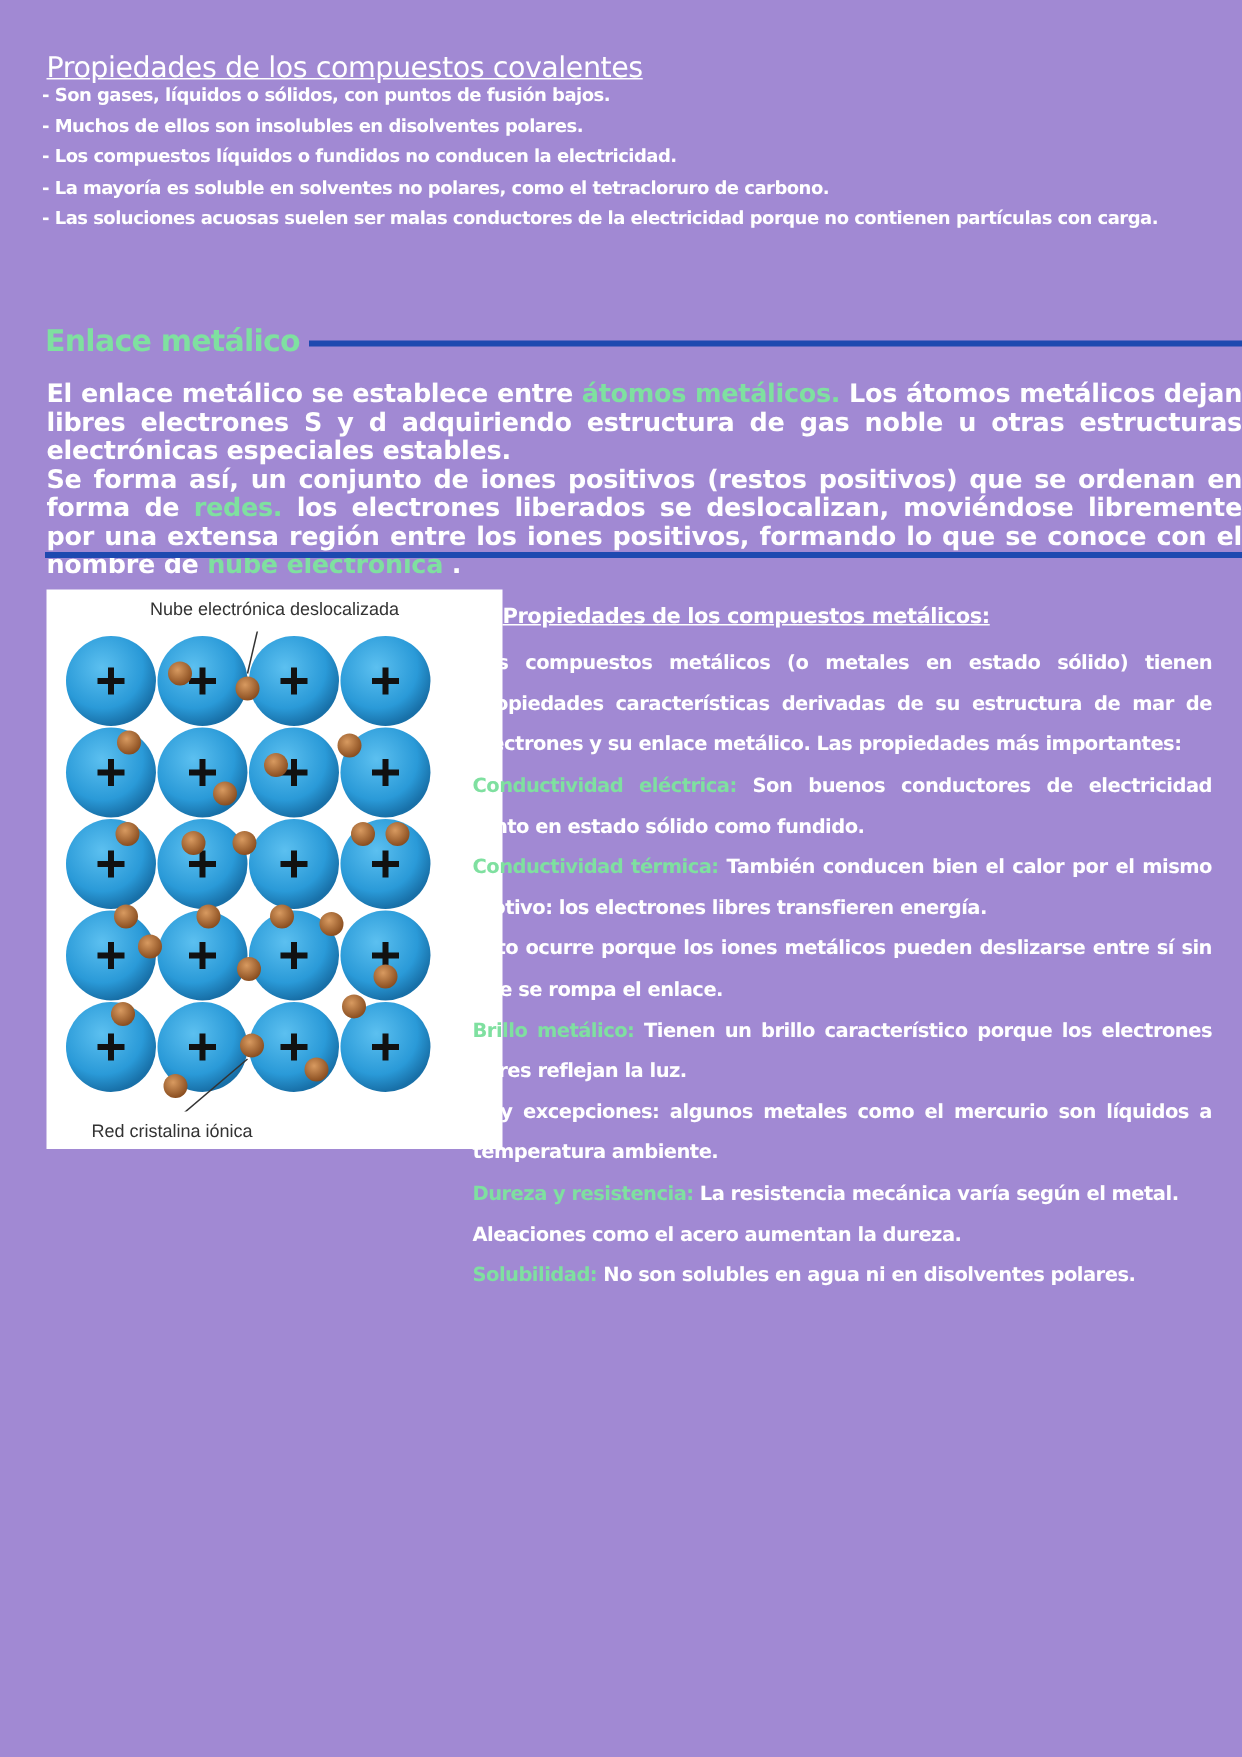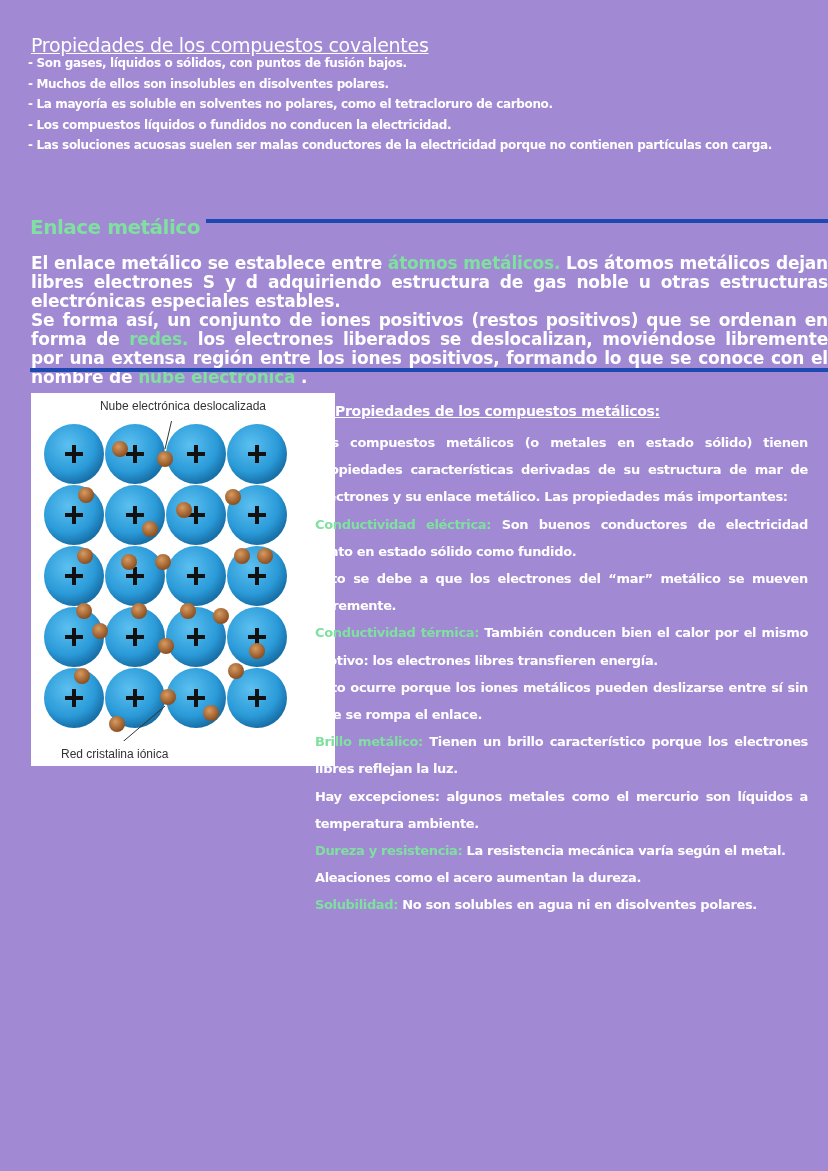--- a/index.html
+++ b/index.html
@@ -15,21 +15,21 @@
   .cov-title {
     position: absolute; left: 31px; top: 34px;
     font-size: 19px; font-weight: normal; text-decoration: underline;
     letter-spacing: -0.3px;
   }
   .cov-list {
     position: absolute; left: 28px; top: 53px; margin: 0; padding: 0; list-style: none;
     font-size: 12px; font-weight: bold; letter-spacing: -0.35px; line-height: 20.5px;
   }
   .section-head {
-    position: absolute; left: 30px; top: 215px; display: flex; width: 798px;
+    position: absolute; left: 30px; top: 215px; display: flex; align-items: center; width: 798px;
   }
   .section-head h2 {
     margin: 0; font-size: 20px; font-weight: bold; color: #7fe0a0; letter-spacing: -0.5px;
     white-space: nowrap;
   }
   .rule { flex: 1; height: 4px; background: #1e49b0; margin-left: 6px; margin-top: 4px; }
   .metal-intro {
     position: absolute; left: 31px; top: 254px; width: 797px;
     font-size: 17px; font-weight: bold; line-height: 19px; letter-spacing: -0.2px;
     text-align: justify; margin: 0;
@@ -58,22 +58,22 @@
   }
   .props-body p { margin: 0; }
 </style>
 </head>
 <body>
 
 <div class="cov-title">Propiedades de los compuestos covalentes</div>
 <ul class="cov-list">
   <li>- Son gases, líquidos o sólidos, con puntos de fusión bajos.</li>
   <li>- Muchos de ellos son insolubles en disolventes polares.</li>
+  <li>- Los compuestos líquidos o fundidos no conducen la electricidad.</li>
   <li>- La mayoría es soluble en solventes no polares, como el tetracloruro de carbono.</li>
-  <li>- Los compuestos líquidos o fundidos no conducen la electricidad.</li>
   <li>- Las soluciones acuosas suelen ser malas conductores de la electricidad porque no contienen partículas con carga.</li>
 </ul>
 
 <div class="section-head">
   <h2>Enlace metálico</h2>
   <div class="rule"></div>
 </div>
 
 <div class="metal-intro">
   <span>El enlace metálico se establece entre </span><span class="green">átomos metálicos.</span><span> Los átomos metálicos dejan libres electrones S y d adquiriendo estructura de gas noble u otras estructuras electrónicas especiales estables.</span><br>
@@ -210,21 +210,20 @@
     <line x1="135" y1="-2" x2="128" y2="28" stroke="#333" stroke-width="1"></line>
     <line x1="75" y1="330" x2="128" y2="285" stroke="#333" stroke-width="1"></line>
   </svg>
   <div class="fig-bottom">Red cristalina iónica</div>
 </div>
 
 <div class="props-title">Propiedades de los compuestos metálicos:</div>
 <div class="props-body">
   <p>Los compuestos metálicos (o metales en estado sólido) tienen propiedades características derivadas de su estructura de mar de electrones y su enlace metálico. Las propiedades más importantes:</p>
   <p><span class="green">Conductividad eléctrica:</span><span> Son buenos conductores de electricidad tanto en estado sólido como fundido.</span></p>
-  <p>Esto se debe a que los electrones del “mar” metálico se mueven libremente.</p>
   <p><span class="green">Conductividad térmica:</span><span> También conducen bien el calor por el mismo motivo: los electrones libres transfieren energía.</span></p>
   <p>Esto ocurre porque los iones metálicos pueden deslizarse entre sí sin que se rompa el enlace.</p>
   <p><span class="green">Brillo metálico:</span><span> Tienen un brillo característico porque los electrones libres reflejan la luz.</span></p>
   <p>Hay excepciones: algunos metales como el mercurio son líquidos a temperatura ambiente.</p>
   <p><span class="green">Dureza y resistencia:</span><span> La resistencia mecánica varía según el metal.</span></p>
   <p>Aleaciones como el acero aumentan la dureza.</p>
   <p><span class="green">Solubilidad:</span><span> No son solubles en agua ni en disolventes polares.</span></p>
 </div>
 
 </body></html>

